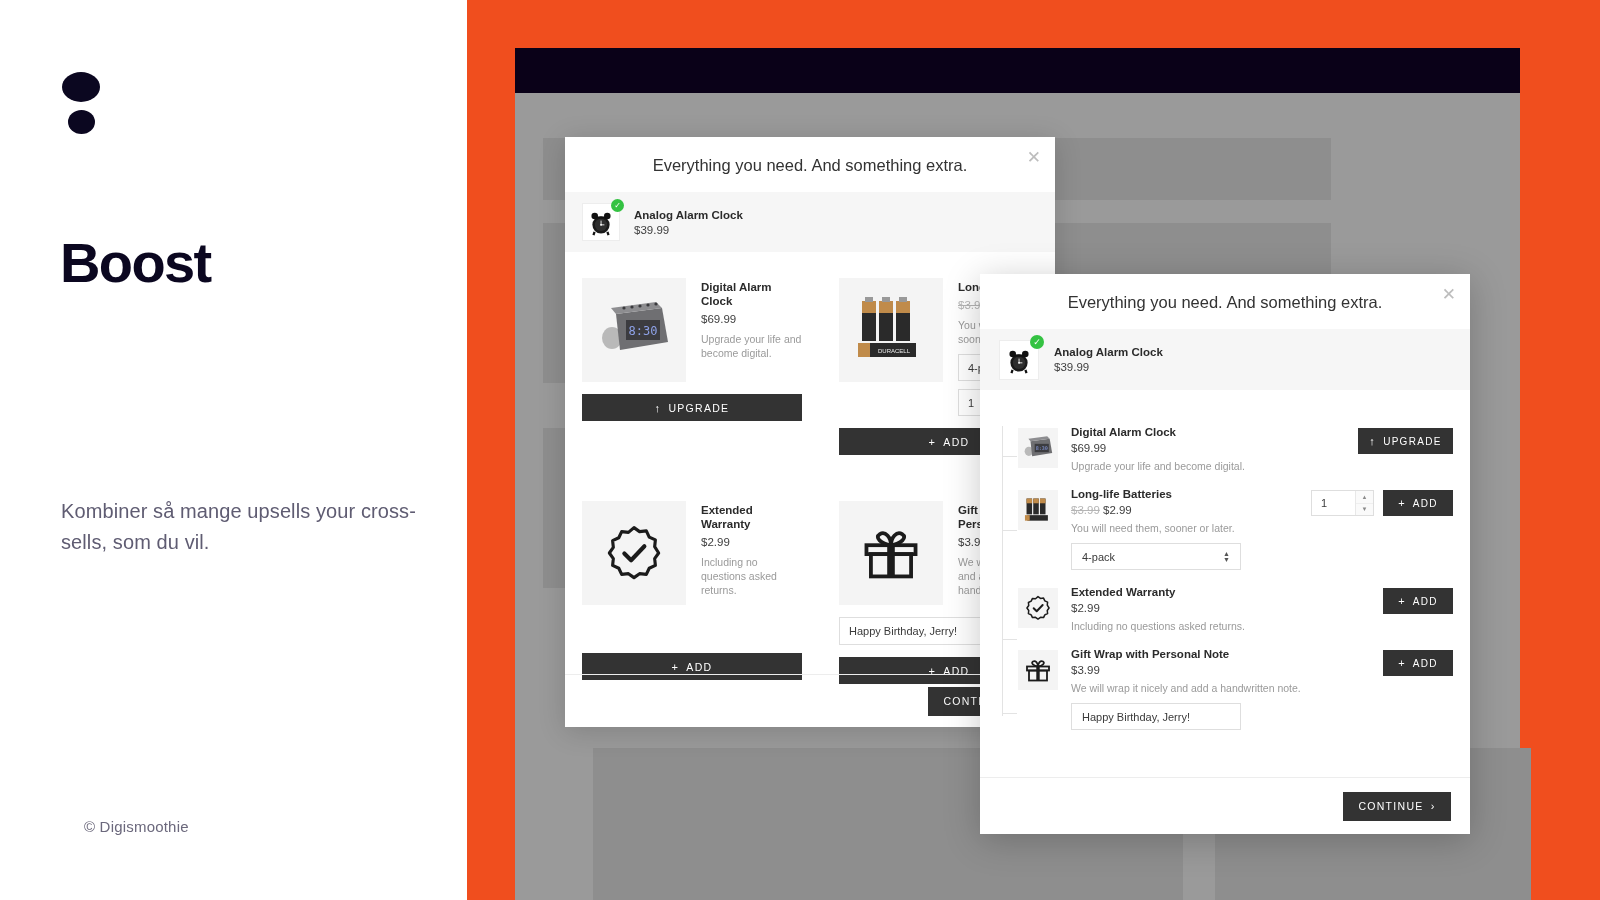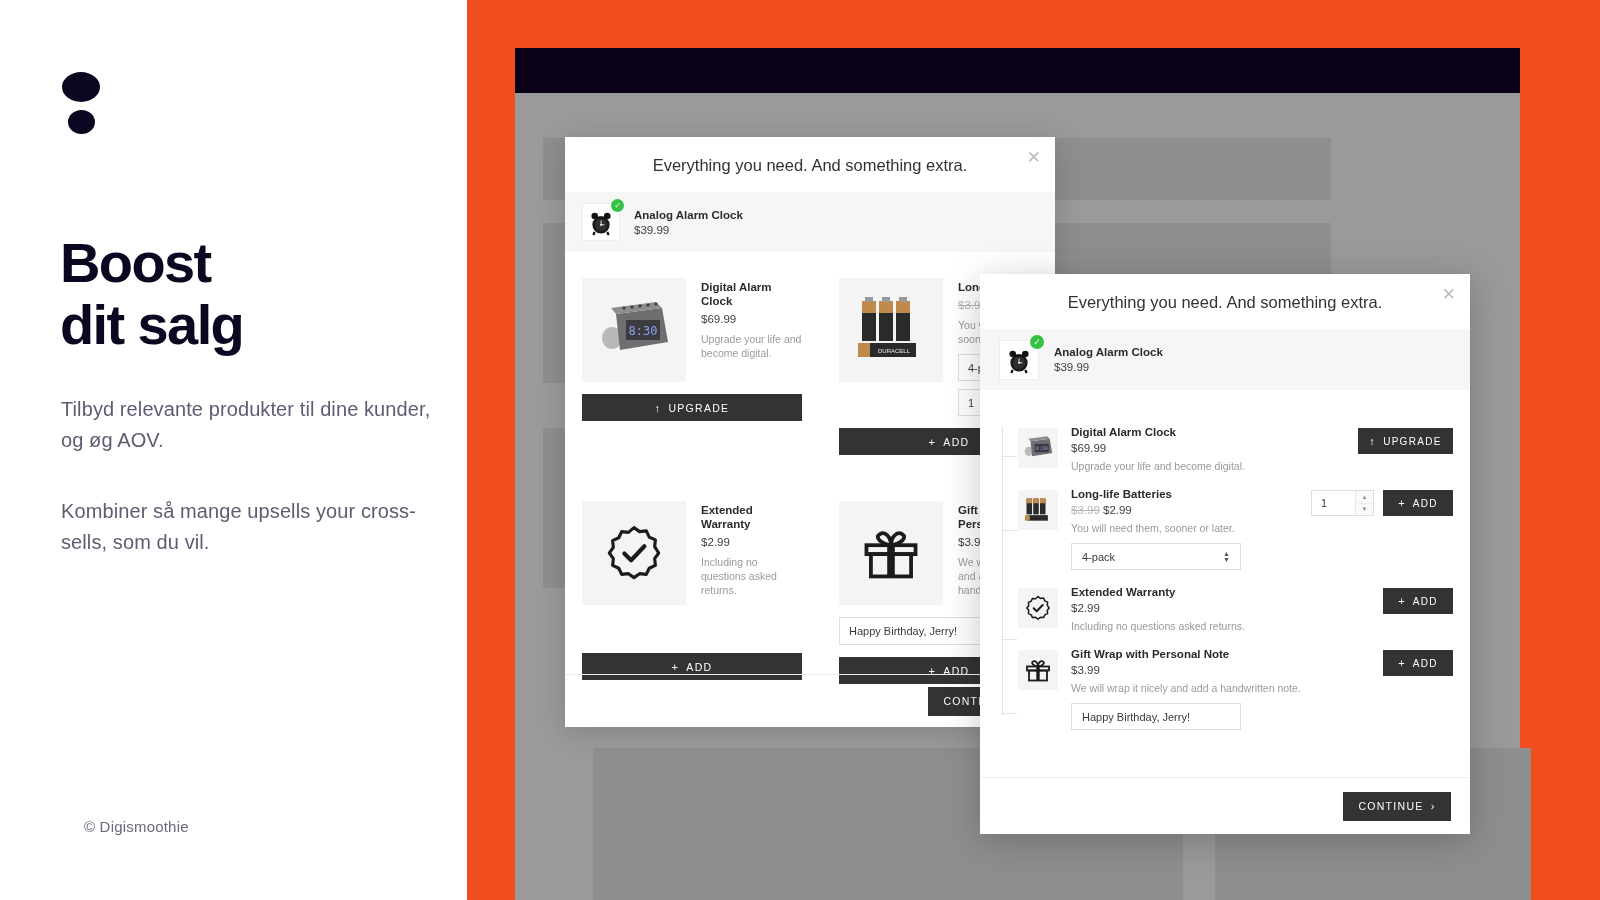--- a/index.html
+++ b/index.html
@@ -186,24 +186,22 @@
 
 <div id="left-panel">
 
   <div id="logo-mark">
     <div class="dot-top"></div>
     <div class="dot-bottom"></div>
   </div>
 
   <h1 id="headline">
     <span>Boost</span><br>
-    <span>dit salg</span>
   </h1>
 
-  <p id="subcopy-1">Tilbyd relevante produkter til dine kunder, og øg AOV.</p>
   <p id="subcopy-2">Kombiner så mange upsells your cross-sells, som du vil.</p>
 
   <div id="footer-credit">© Digismoothie</div>
 </div>
 
 <div id="stage">
 
   <div id="browser-frame">
     <div id="site-header-bar"></div>
     <div class="skeleton-block" id="sk-a"></div>

